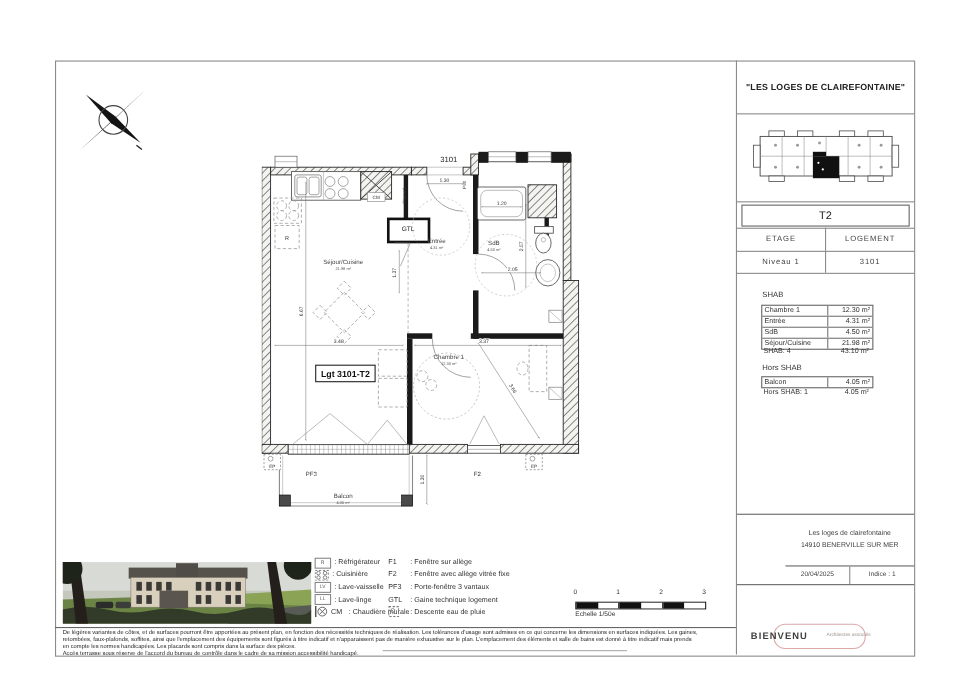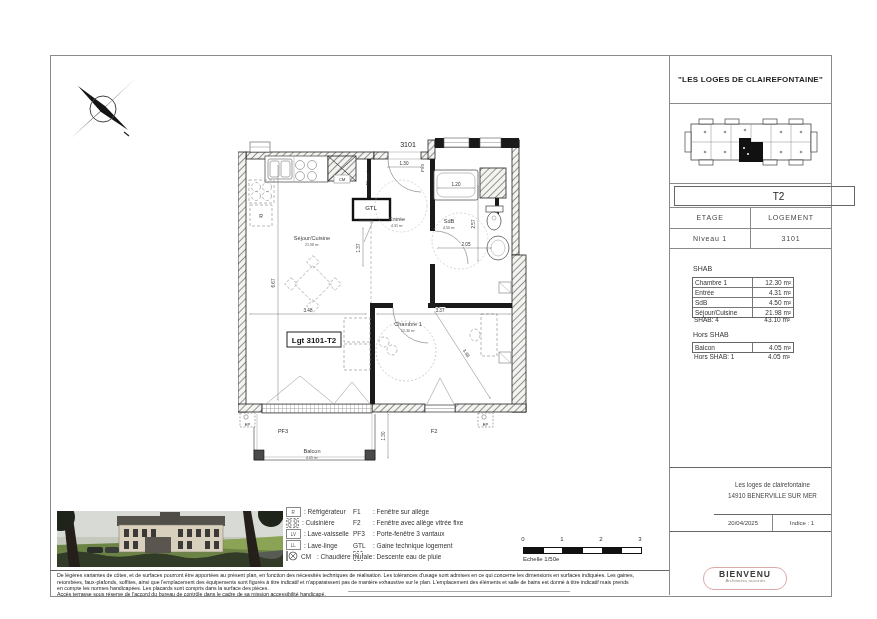--- a/index.html
+++ b/index.html
@@ -8,21 +8,21 @@
   .abs{position:absolute;}
   
   .frame{position:absolute;left:50px;top:55px;width:780px;height:540px;border:1px solid #8a8a8a;}
   
   .panel{position:absolute;left:669px;top:55px;width:161px;height:540px;border-left:1px solid #8a8a8a;}
   .hl{position:absolute;left:0;width:161px;border-top:1px solid #8a8a8a;}
   .tb-title{position:absolute;left:0;top:0;width:161px;height:48px;display:flex;align-items:center;justify-content:center;
             font-size:8px;font-weight:bold;letter-spacing:.2px;color:#222;text-align:center;}
   .tb-keyplan{position:absolute;left:0;top:48px;width:161px;height:80px;display:flex;align-items:center;justify-content:center;}
   .t2box{position:absolute;left:4px;top:131px;width:151px;height:18px;border:1px solid #666;
-         display:flex;align-items:center;justify-content:center;font-size:10px;color:#222;padding-left:28px;}
+         display:flex;align-items:center;justify-content:center;font-size:10px;color:#222;}
   .rowhdr{position:absolute;left:0;top:152px;width:161px;height:21px;display:flex;}
   .rowval{position:absolute;left:0;top:173px;width:161px;height:20px;display:flex;}
   .cell{flex:1;display:flex;align-items:center;justify-content:center;font-size:7px;letter-spacing:.8px;color:#444;}
   .cell+.cell{border-left:1px solid #8a8a8a;}
   .shab-title{position:absolute;left:23px;font-size:7px;color:#333;}
   .stable{position:absolute;left:22px;width:100px;border:1px solid #666;background:#fff;}
   .srow{display:flex;height:9px;line-height:9px;font-size:6.5px;border-bottom:1px solid #777;}
   .srow:last-child{border-bottom:none;}
   .sname{width:57px;padding-left:2px;border-right:1px solid #777;overflow:hidden;white-space:nowrap;}
   .sval{flex:1;text-align:right;padding-right:2px;}
@@ -30,21 +30,21 @@
   .stotal .sname{border-right:none;}
   .info{position:absolute;left:0;top:412px;width:161px;height:63px;border-top:1px solid #666;border-bottom:1px solid #666;}
   .logo-cell{position:absolute;left:0;top:0;width:44px;height:63px;border-right:1px solid #666;}
   .nexity{position:absolute;left:4px;top:14px;width:35px;height:35px;border-radius:50%;background:#c8102e;
           display:flex;align-items:center;justify-content:center;color:#fff;font-size:8.5px;font-weight:bold;letter-spacing:.2px;}
   .addr{position:absolute;left:44px;top:0;width:117px;height:46px;display:flex;flex-direction:column;align-items:center;justify-content:center;
         font-size:6.3px;line-height:1.7;color:#444;text-align:center;}
   .inforow{position:absolute;left:44px;top:46px;width:117px;height:16px;border-top:1px solid #666;display:flex;}
   .inforow .cell{font-size:6px;letter-spacing:0;}
   .stadium{position:absolute;left:33px;top:512px;width:82px;height:21px;border:1px solid #dca9a9;border-radius:11px;
-           display:flex;flex-direction:column;align-items:center;justify-content:center;background:#fff;}
+           display:flex;flex-direction:row;align-items:center;justify-content:center;background:#fff;}
   .arch{font-size:8.5px;font-weight:bold;color:#3c3c3c;letter-spacing:1px;line-height:1;}
   .archsub{font-size:8px;color:#9a8c80;transform:scale(.55);transform-origin:center top;line-height:1;white-space:nowrap;}
   
   .legend{position:absolute;left:284px;top:504px;width:300px;height:64px;}
   .lg-col{position:absolute;top:2px;}
   .lg-left{left:2px;}
   .lg-right{left:69px;}
   .lg-row{display:flex;align-items:center;height:11.2px;gap:3px;font-size:6.5px;color:#333;white-space:nowrap;}
   .lg-box{display:inline-flex;align-items:center;justify-content:center;width:13px;height:8px;border:1px solid #888;
           font-size:6px;color:#555;}

